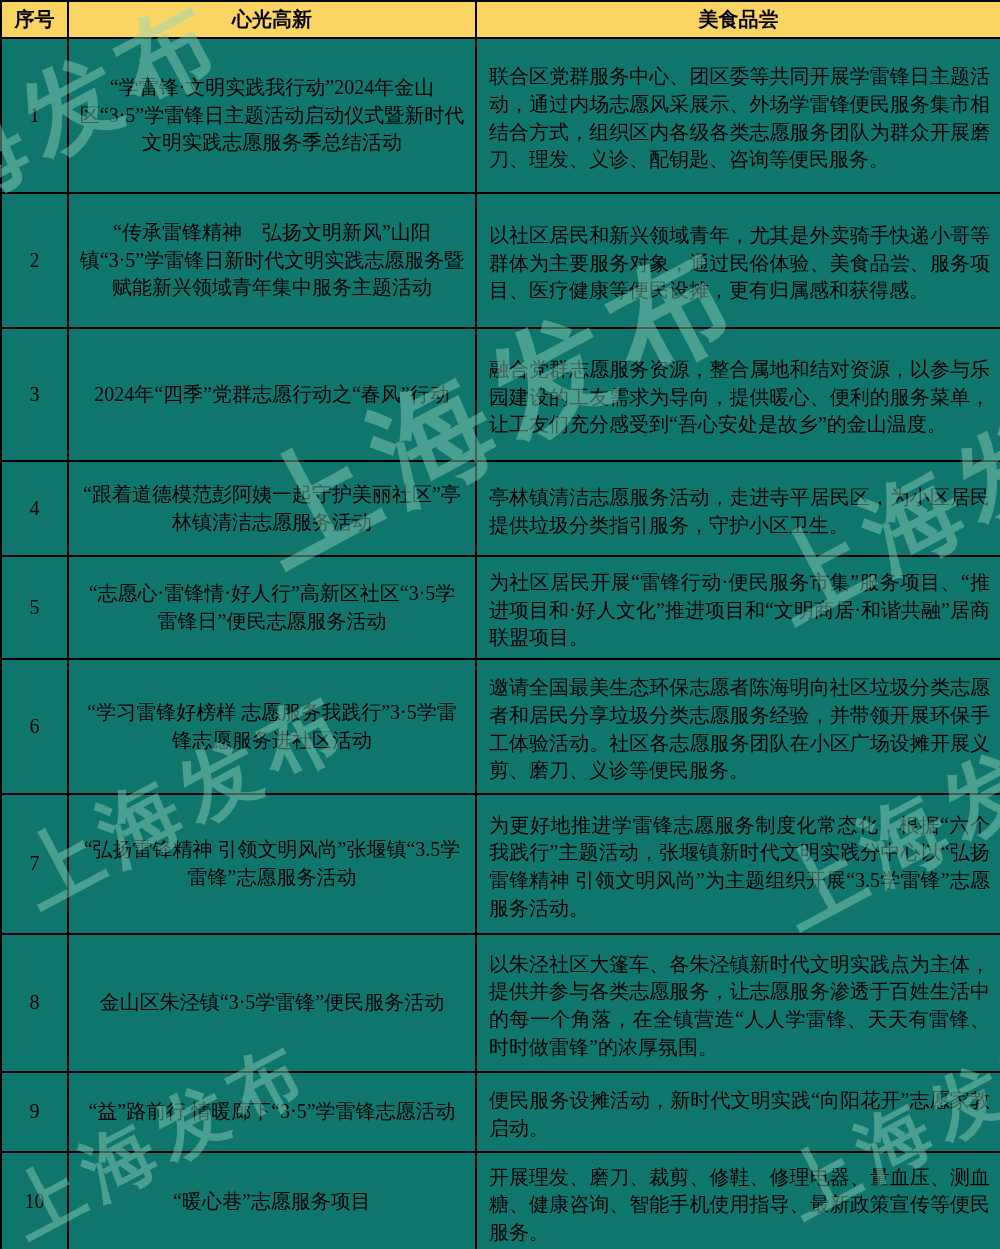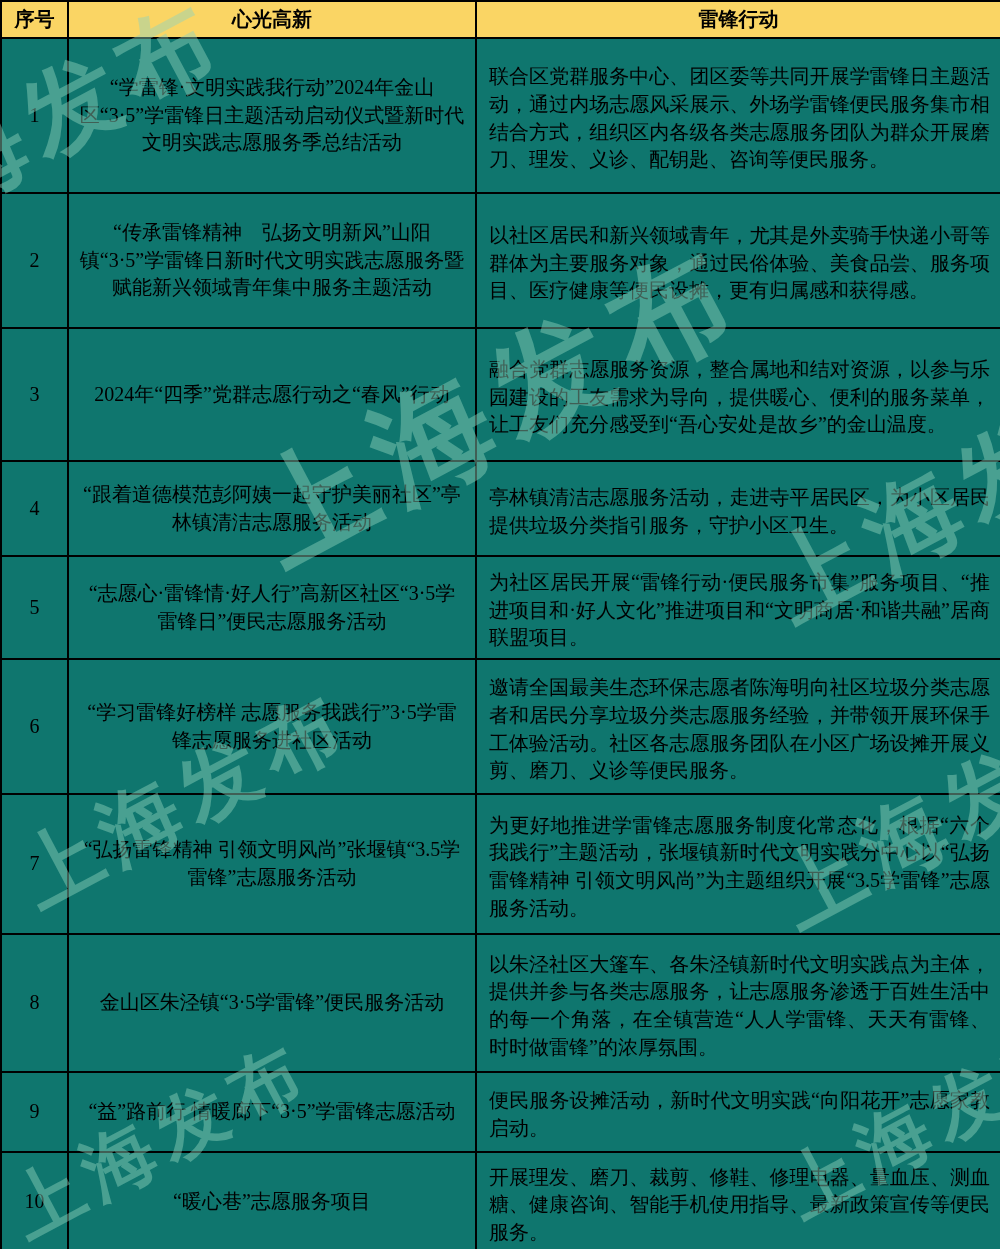--- a/index.html
+++ b/index.html
@@ -75,21 +75,21 @@
   <table class="project-table">
     <colgroup>
         <col class="c-no">
         <col class="c-name">
         <col class="c-desc">
       </colgroup>
     <thead>
       <tr>
         <th>序号</th>
         <th>心光高新</th>
-        <th>雷锋行动</th>
+        <th>美食品尝</th>
       </tr>
     </thead>
     <tbody>
       <tr style="height:155px;">
         <td class="cell-no">1</td>
         <td class="cell-name">“学雷锋·文明实践我行动”2024年金山区“3·5”学雷锋日主题活动启动仪式暨新时代文明实践志愿服务季总结活动</td>
         <td class="cell-desc">联合区党群服务中心、团区委等共同开展学雷锋日主题活动，通过内场志愿风采展示、外场学雷锋便民服务集市相结合方式，组织区内各级各类志愿服务团队为群众开展磨刀、理发、义诊、配钥匙、咨询等便民服务。</td>
       </tr>
       <tr style="height:135px;">
         <td class="cell-no">2</td>

